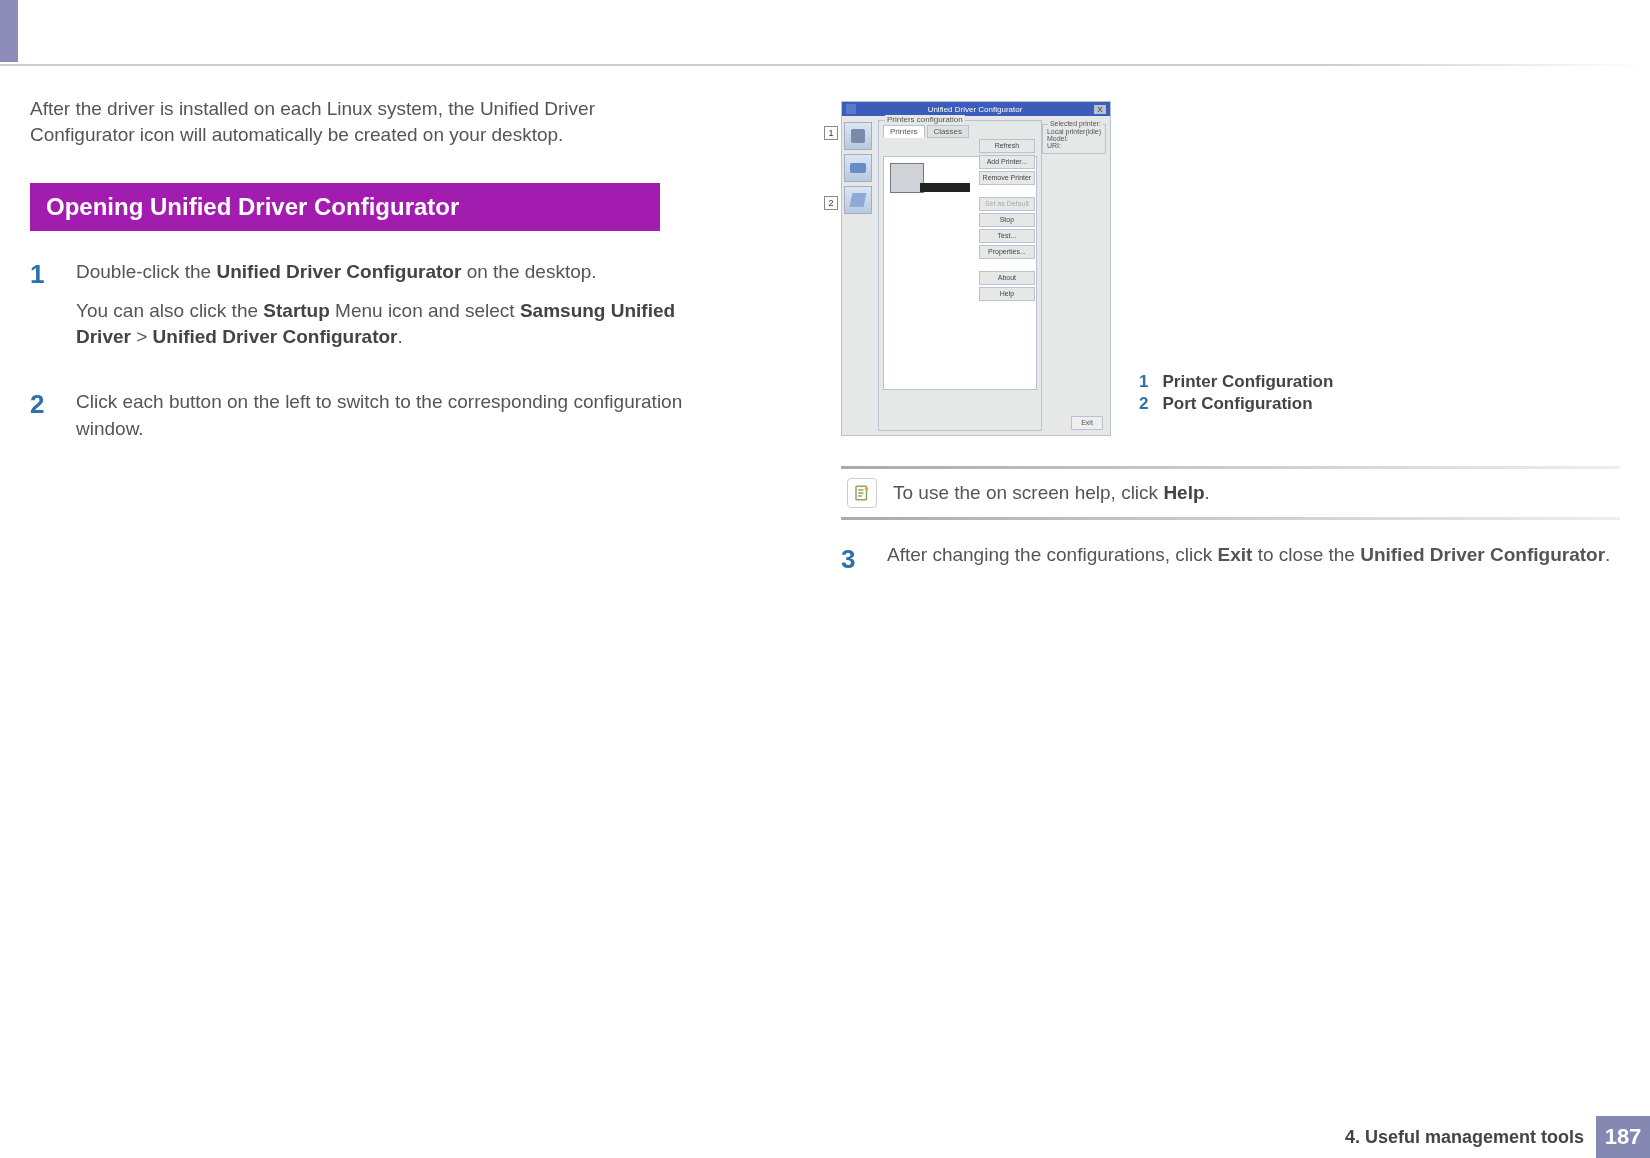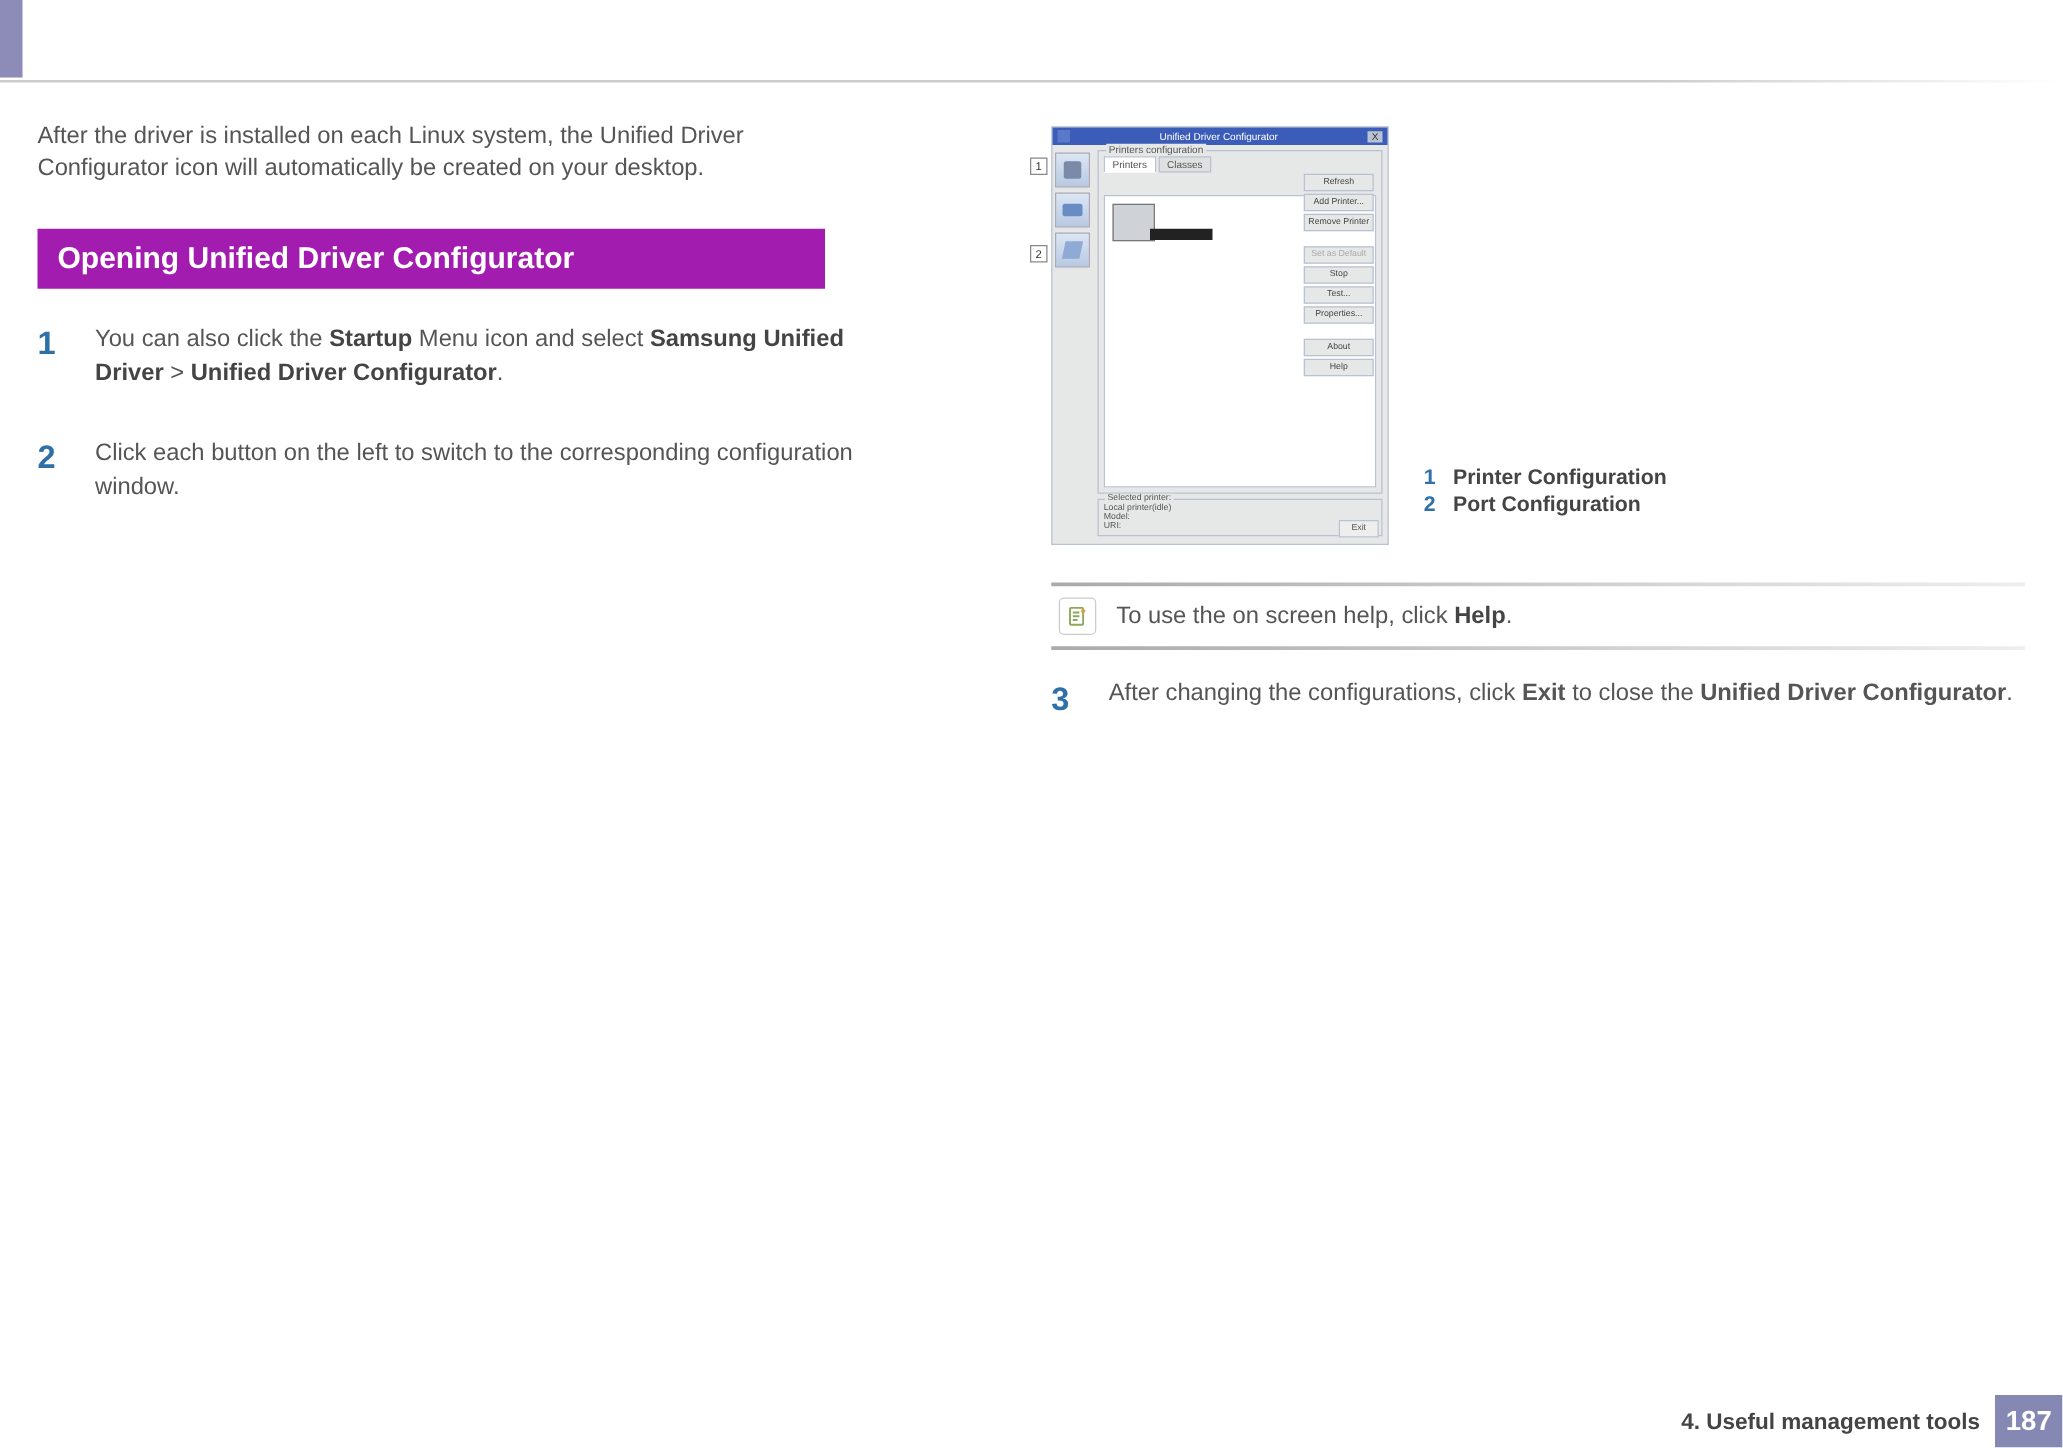--- a/index.html
+++ b/index.html
@@ -137,21 +137,21 @@
     }
     .micon .shape2 {
       width:16px;height:10px;background:#6a8cc4;border-radius:2px;
     }
     .micon .shape3 {
       width:14px;height:14px;background:#8faad4;transform:skewX(-12deg);
     }
     .mw-main {
       flex:1;
       display:flex;
-      flex-direction:column;
+      flex-direction:row;
       padding: 4px;
       position: relative;
     }
     .mw-groupbox {
       border:1px solid #b9c2d2;
       flex:1;
       padding:4px;
       position:relative;
     }
     .mw-group-lbl {
@@ -268,20 +268,23 @@
 <div class="columns">
 
   <div class="col-left">
     <p class="intro-para">After the driver is installed on each Linux system, the Unified Driver Configurator icon will automatically be created on your desktop.</p>
 
     <div class="section-head">Opening Unified Driver Configurator</div>
 
     <div class="step">
       <div class="step-num">1</div>
       <div class="step-body">
+        <p>
+          <span>Double-click the </span><b>Unified Driver Configurator</b><span> on the desktop.</span>
+        </p>
         <p>
           <span>You can also click the </span><b>Startup</b><span> Menu icon and select </span><b>Samsung Unified Driver</b><span> &gt; </span><b>Unified Driver Configurator</b><span>.</span>
         </p>
       </div>
     </div>
 
     <div class="step">
       <div class="step-num">2</div>
       <div class="step-body">
         <p>Click each button on the left to switch to the corresponding configuration window.</p>

